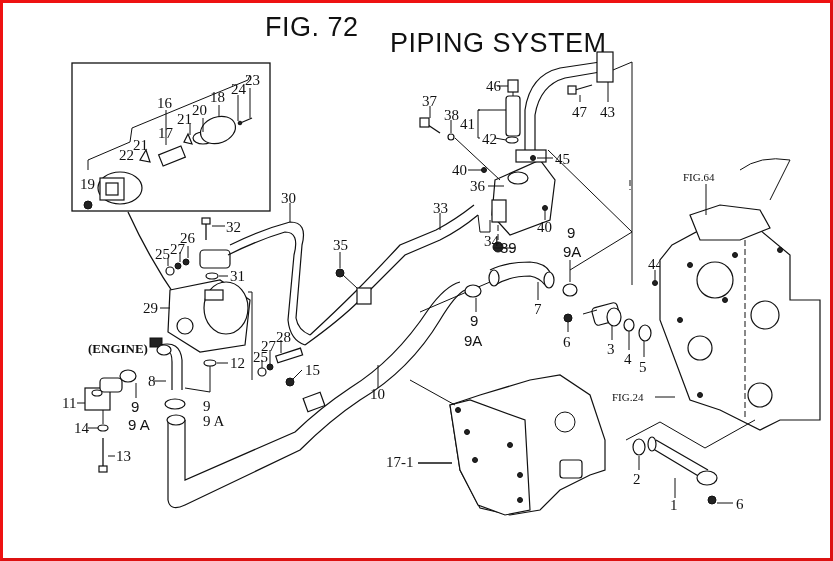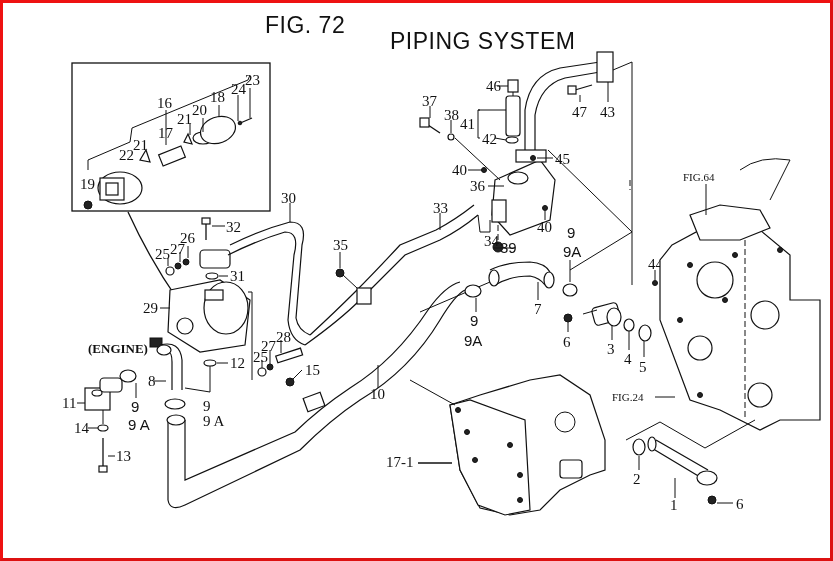--- a/index.html
+++ b/index.html
@@ -6,21 +6,21 @@
   body { width: 833px; height: 561px; overflow: hidden; }
   #frame {
     position: absolute; left: 0; top: 0;
     width: 833px; height: 561px; box-sizing: border-box;
     border-top: 3px solid #ee1111; border-left: 3px solid #ee1111;
     border-right: 3px solid #dd1111; border-bottom: 3px solid #dd1111;
     background: #ffffff;
   }
   #title {
     position: absolute; left: 265px; top: 12px; width: 330px; height: 32px;
-    font-family: "Liberation Sans", sans-serif; font-size: 23px; color: #111;
+    font-family: "Liberation Sans", sans-serif; font-size: 27px; color: #111;
     letter-spacing: 0.5px; white-space: pre;
   }
   #title .fig { position: absolute; left: 0; top: 0; }
   #title .name { position: absolute; left: 125px; top: 4px; margin-top: 12px; }
   svg#diagram { position: absolute; left: 0; top: 0; }
   .lbl { font-family: "Liberation Serif", serif; font-size: 15px; fill: #111; }
   .lbl-s { font-family: "Liberation Sans", sans-serif; font-size: 15px; fill: #111; }
   .ref { font-family: "Liberation Serif", serif; font-size: 11px; fill: #111; }
   .eng { font-family: "Liberation Serif", serif; font-size: 13px; fill: #111; font-weight: bold; }
   .ln { stroke: #111; stroke-width: 1; fill: none; }

